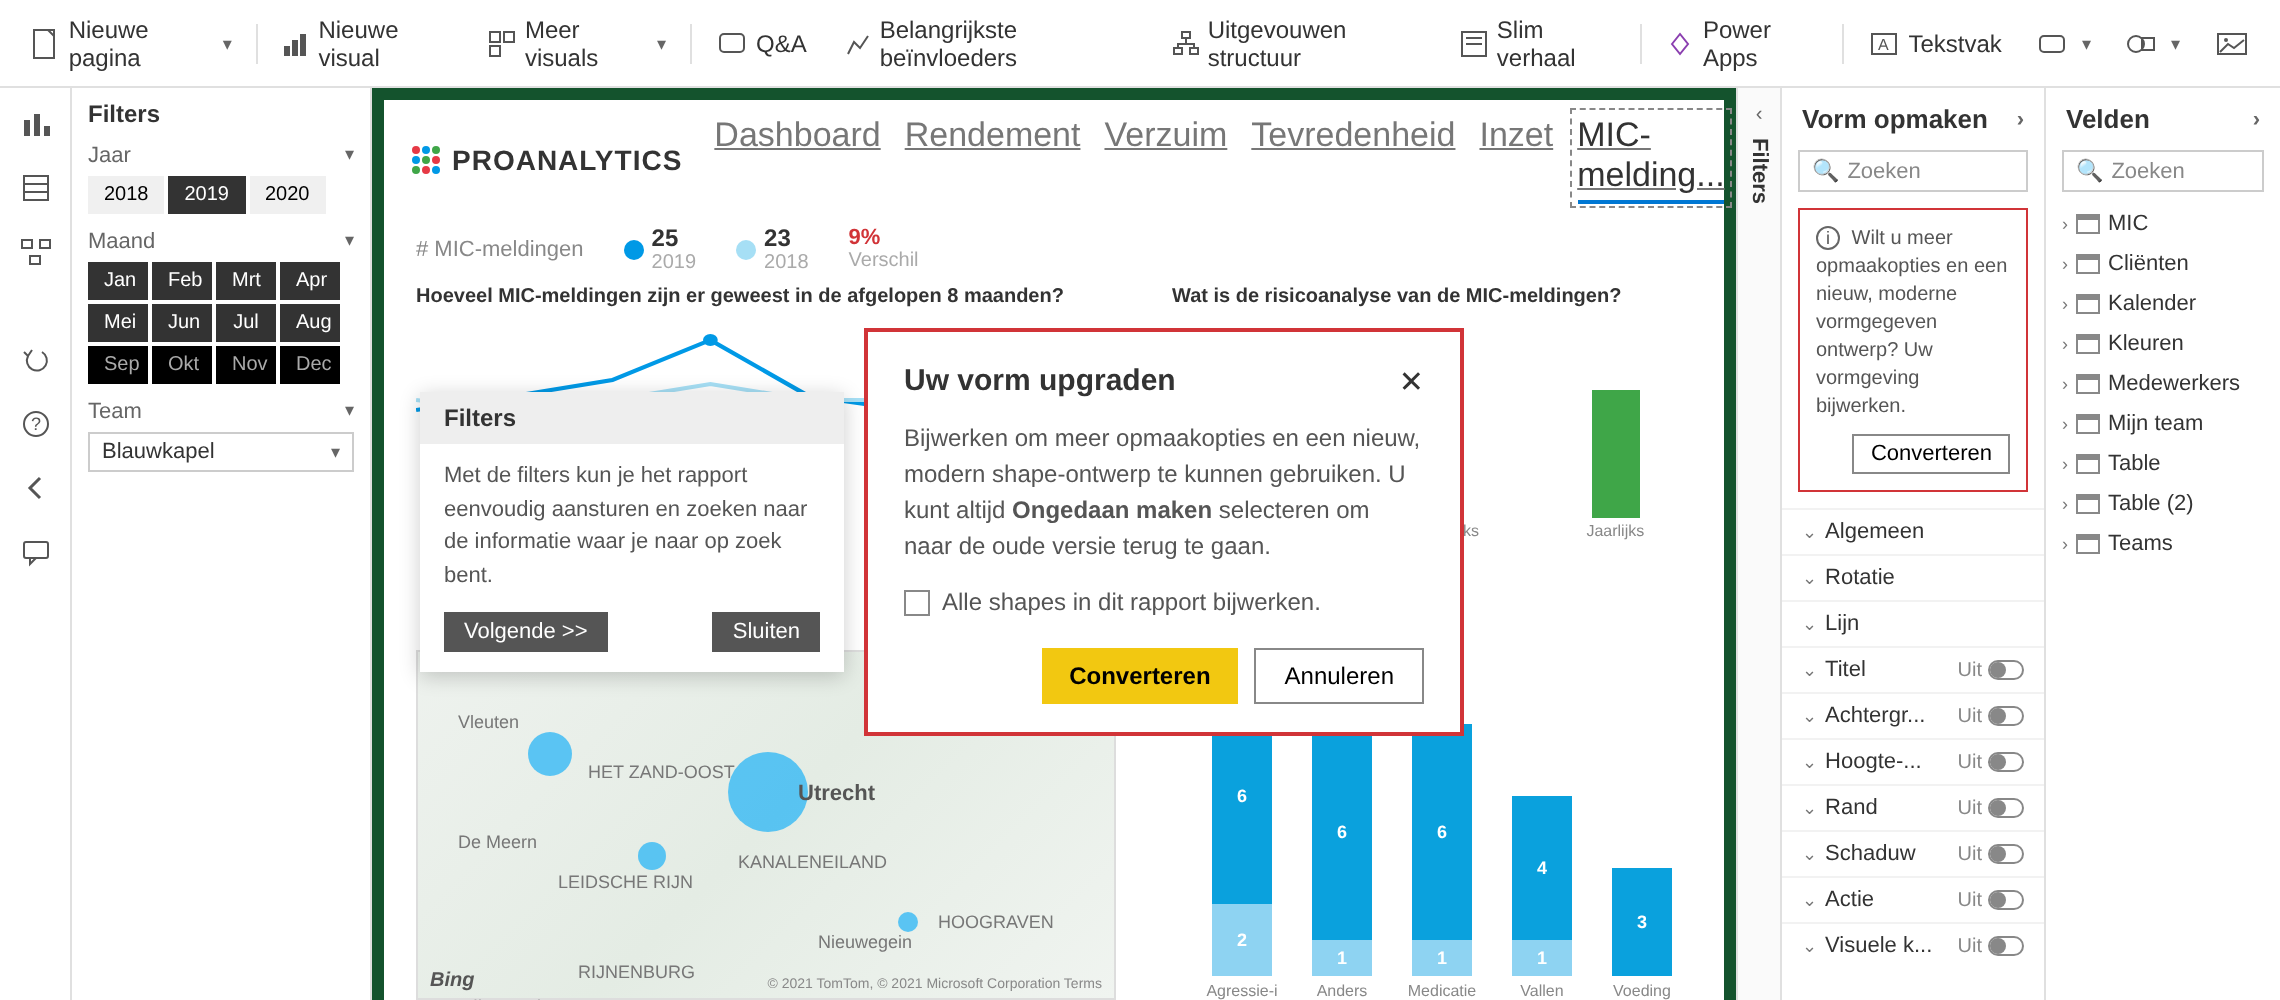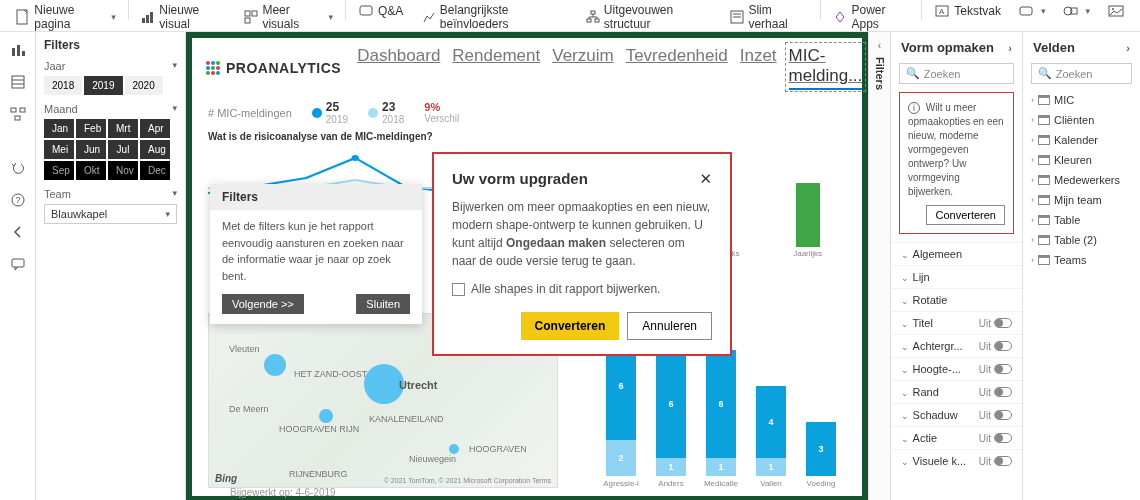--- a/index.html
+++ b/index.html
@@ -1,19 +1,19 @@
 <!DOCTYPE html>
 <html><head>
 <meta charset="utf-8">
 <style>
 * { margin: 0; padding: 0; box-sizing: border-box; font-family: "Segoe UI", sans-serif; }
 body { width: 1140px; height: 500px; overflow: hidden; background: #fff; font-size: 12px; color: #333; }
 
 
-.ribbon { height: 32px; border-bottom: 1px solid #e0e0e0; display: flex; align-items: flex-start; padding: 0 8px; gap: 2px; background: #fff; }
+.ribbon { height: 44px; border-bottom: 1px solid #e0e0e0; display: flex; align-items: center; padding: 0 8px; gap: 2px; background: #fff; }
 .ribbon-item { display: flex; align-items: center; gap: 4px; padding: 3px 8px; font-size: 12px; color: #333; cursor: pointer; border-radius: 2px; }
 .ribbon-icon { width: 16px; height: 16px; display: inline-flex; align-items: center; justify-content: center; }
 .ribbon-sep { width: 1px; height: 20px; background: #e0e0e0; margin: 0 2px; }
 .chev { font-size: 9px; color: #666; margin-left: 2px; }
 
 
 .main { display: flex; height: 470px; }
 
 
 .rail { width: 36px; border-right: 1px solid #e0e0e0; display: flex; flex-direction: column; align-items: center; padding-top: 8px; gap: 12px; }
@@ -377,20 +377,21 @@
               <div class="kpi-year">2018</div>
             </div>
         </div>
         <div>
             <div class="kpi-pct">9%</div>
             <div class="kpi-year">Verschil</div>
           </div>
       </div>
 
       <div class="questions">
+        <div>Hoeveel MIC-meldingen zijn er geweest in de afgelopen 8 maanden?</div>
         <div>Wat is de risicoanalyse van de MIC-meldingen?</div>
       </div>
 
       <div class="charts-row">
         <div class="line-chart">
           <svg width="100%" height="60" viewBox="0 0 300 60" preserveAspectRatio="none">
             <polyline points="0,45 40,38 80,30 120,10 160,38 200,45 240,38 280,30" fill="none" stroke="#0099e6" stroke-width="2"></polyline>
             <polyline points="0,40 40,46 80,40 120,32 160,40 200,40 240,46 280,40" fill="none" stroke="#a6dff5" stroke-width="2"></polyline>
             <circle cx="120" cy="10" r="3" fill="#0099e6"></circle>
           </svg>
@@ -413,21 +414,21 @@
 
       <div class="map-area">
         <div class="map-dot" style="width:40px;height:40px;top:50px;left:155px"></div>
         <div class="map-dot" style="width:22px;height:22px;top:40px;left:55px"></div>
         <div class="map-dot" style="width:14px;height:14px;top:95px;left:110px"></div>
         <div class="map-dot" style="width:10px;height:10px;top:130px;left:240px"></div>
         <div class="map-label" style="top:65px;left:190px;font-size:11px;font-weight:600;color:#555">Utrecht</div>
         <div class="map-label" style="top:30px;left:20px">Vleuten</div>
         <div class="map-label" style="top:55px;left:85px">HET ZAND-OOST</div>
         <div class="map-label" style="top:90px;left:20px">De Meern</div>
-        <div class="map-label" style="top:110px;left:70px">HOOGRAVEN RIJN</div>
+        <div class="map-label" style="top:110px;left:70px">LEIDSCHE RIJN</div>
         <div class="map-label" style="top:100px;left:160px">KANALENEILAND</div>
         <div class="map-label" style="top:140px;left:200px">Nieuwegein</div>
         <div class="map-label" style="top:155px;left:80px">RIJNENBURG</div>
         <div class="map-label" style="top:130px;left:260px">HOOGRAVEN</div>
         <div class="bing">Bing</div>
         <div class="map-copy">© 2021 TomTom, © 2021 Microsoft Corporation Terms</div>
       </div>
 
       <div class="bar-chart" id="stacked-bars">
           <div class="bar-col">
@@ -513,24 +514,24 @@
       <span style="display:inline-block;width:12px;height:12px;border:1px solid #666;border-radius:50%;text-align:center;line-height:11px;font-size:9px;margin-right:3px">i</span>
       <span>Wilt u meer opmaakopties en een nieuw, moderne vormgegeven ontwerp? Uw vormgeving bijwerken.</span>
       <button>Converteren</button>
       <div style="clear:both"></div>
     </div>
     <div id="format-props">
         <div class="prop-row">
           <span><span class="chev2">⌄</span>Algemeen</span>
         </div>
         <div class="prop-row">
+          <span><span class="chev2">⌄</span>Rotatie</span>
+        </div>
+        <div class="prop-row">
           <span><span class="chev2">⌄</span>Lijn</span>
-        </div>
-        <div class="prop-row">
-          <span><span class="chev2">⌄</span>Rotatie</span>
         </div>
         <div class="prop-row">
           <span><span class="chev2">⌄</span>Titel</span>
           <span class="toggle">Uit <span class="toggle-sw"></span></span>
         </div>
         <div class="prop-row">
           <span><span class="chev2">⌄</span>Achtergr...</span>
           <span class="toggle">Uit <span class="toggle-sw"></span></span>
         </div>
         <div class="prop-row">

